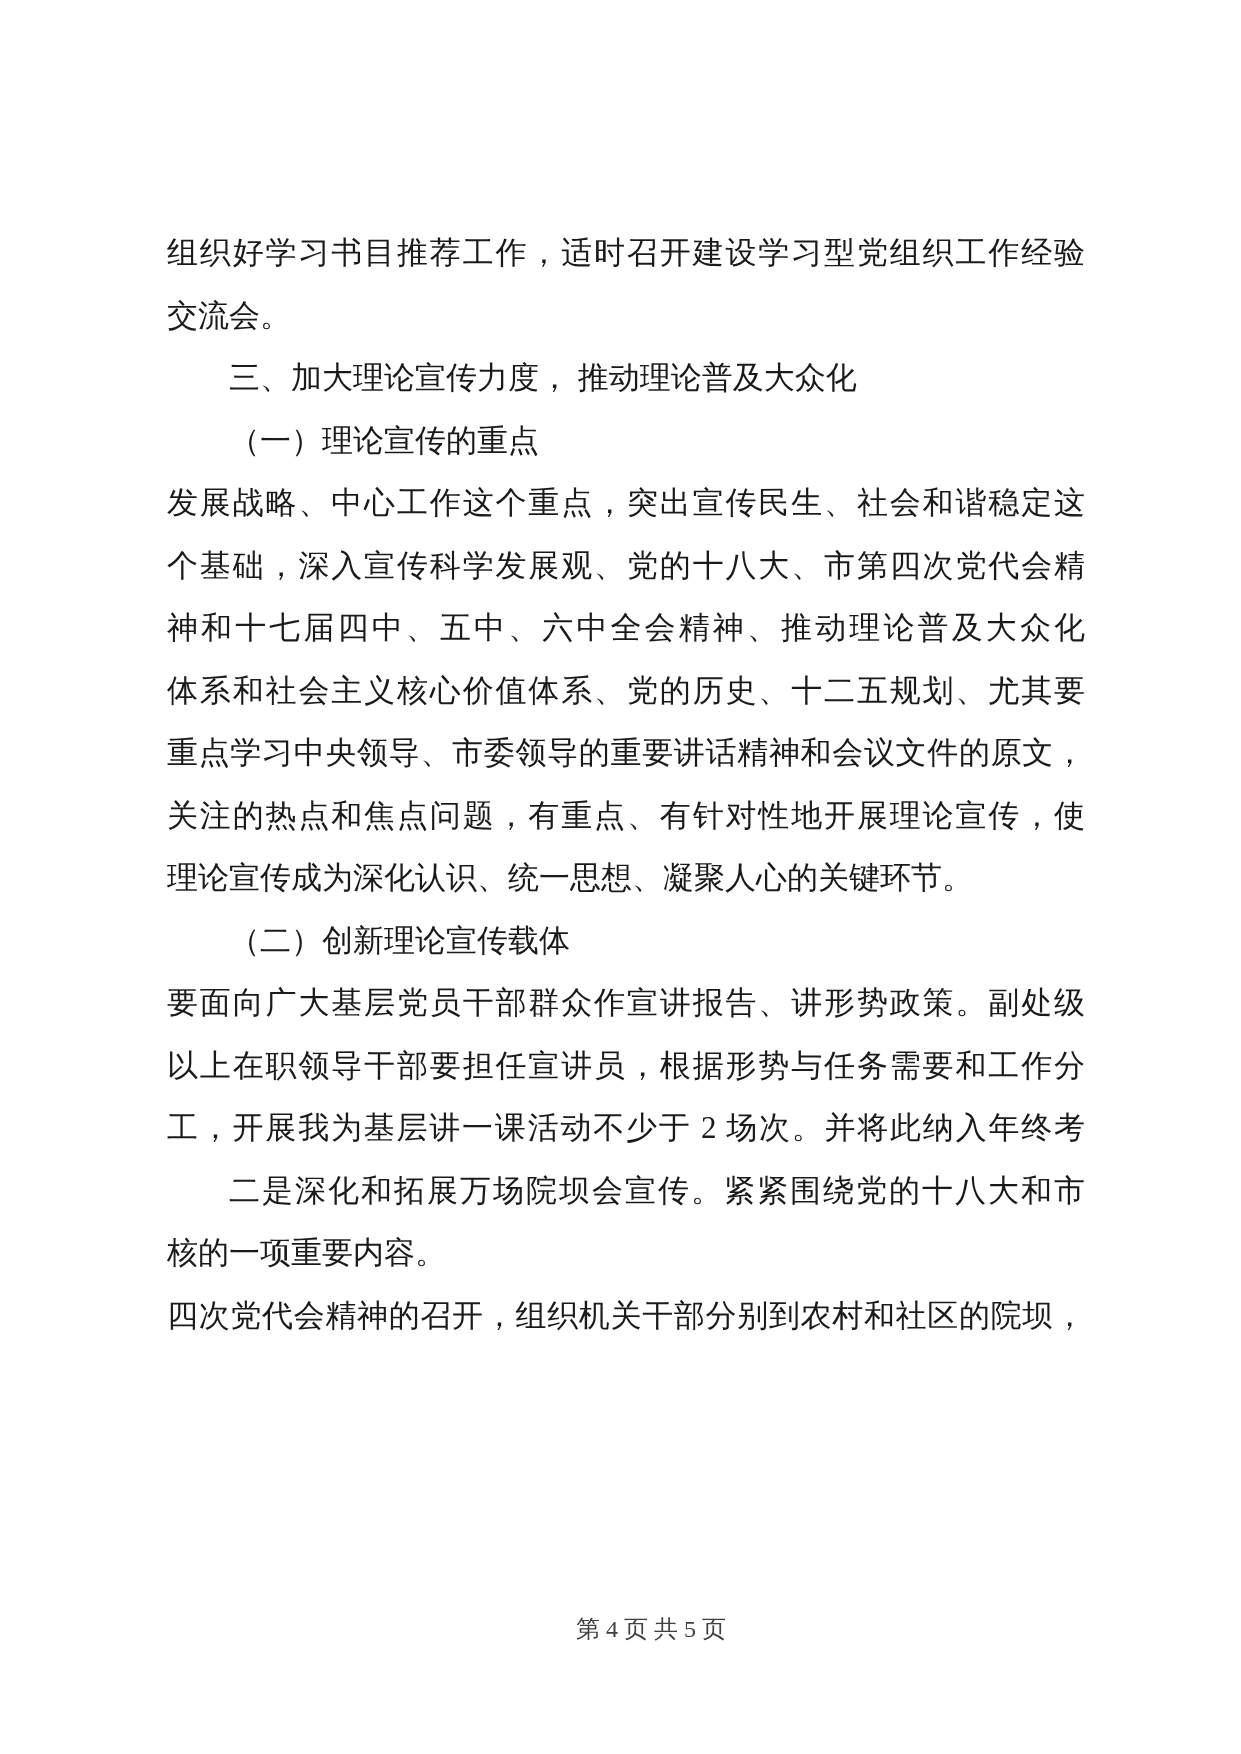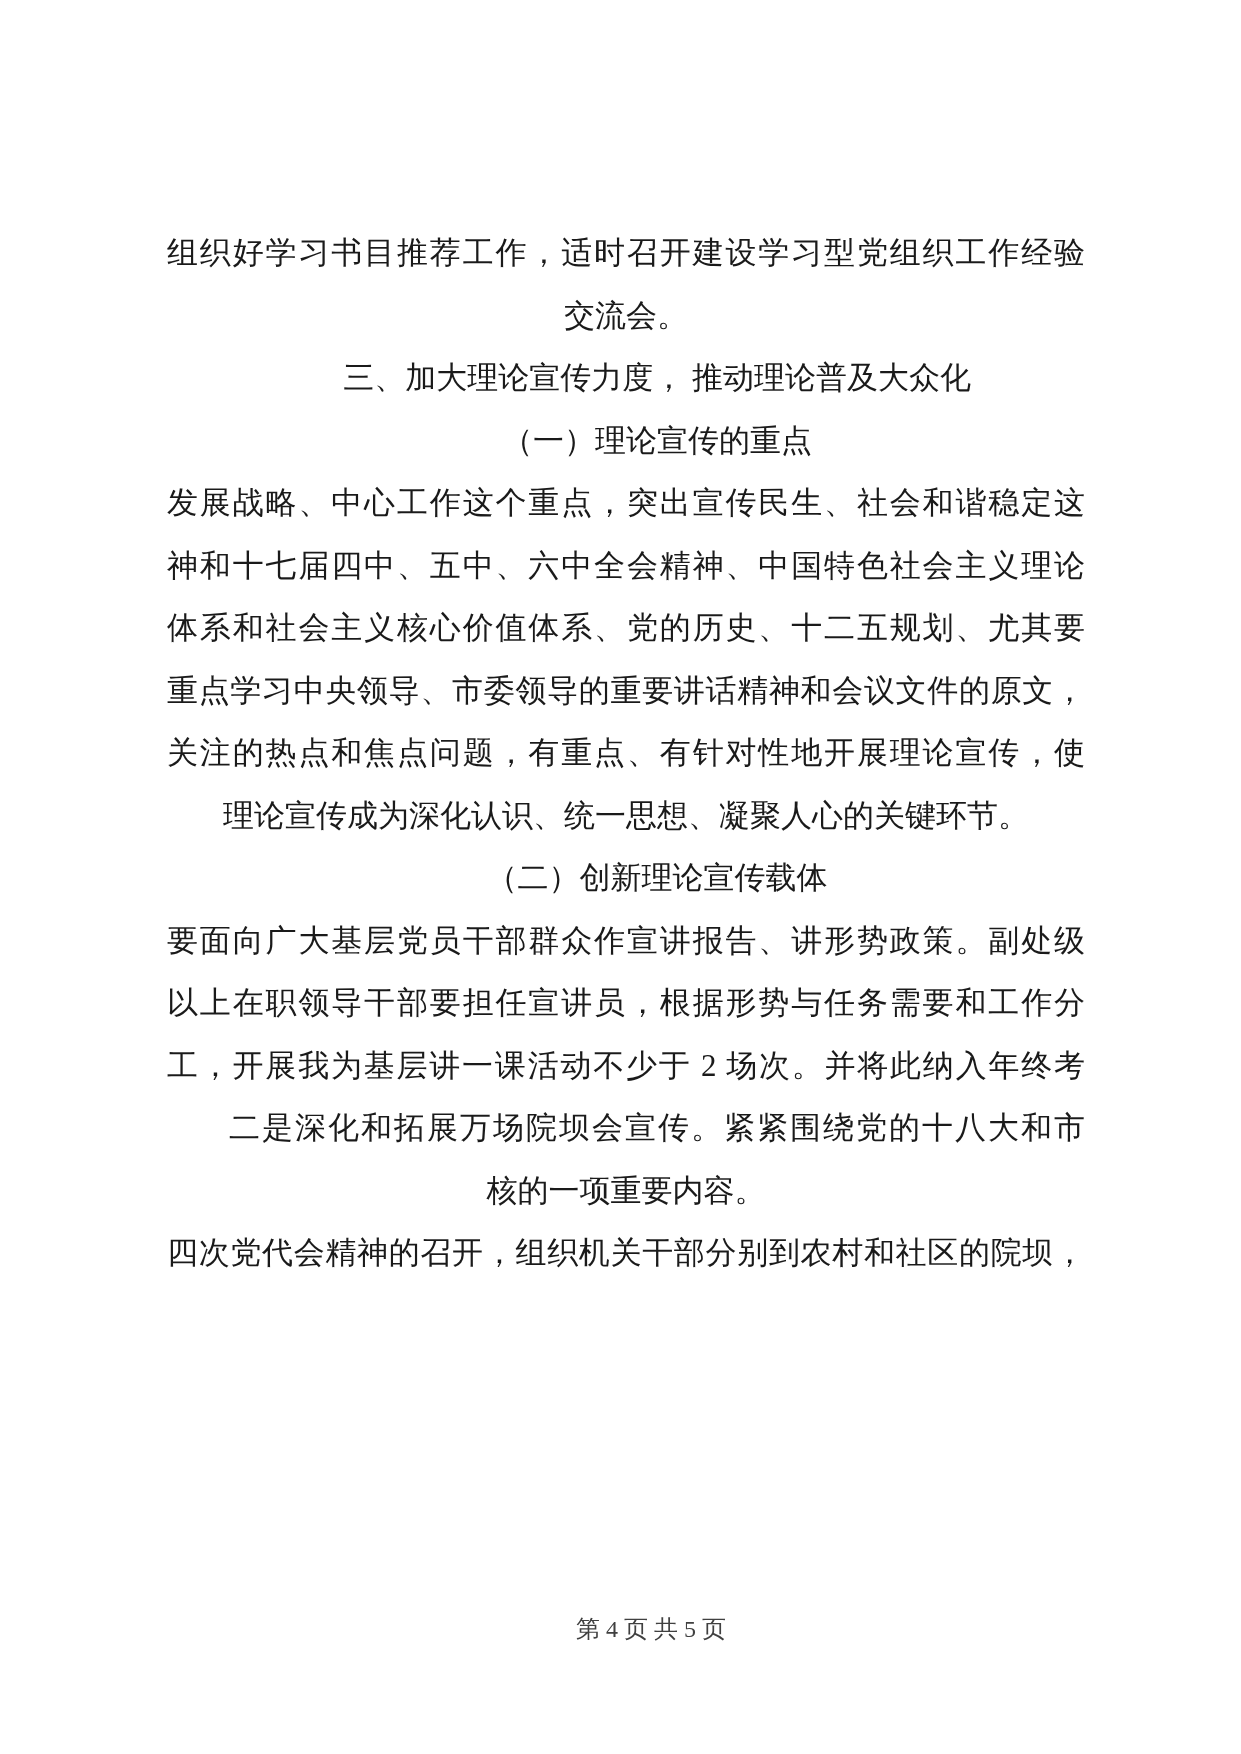--- a/index.html
+++ b/index.html
@@ -29,21 +29,21 @@
     top: 222px;
     width: 918px;
   }
   .line {
     height: 62.5px;
     line-height: 62.5px;
     font-size: 31px;
     letter-spacing: 0;
     white-space: normal;
     overflow: hidden;
-    text-align: center;
+    text-align: left;
   }
   .line.indent {
     text-indent: 62px;
   }
   .line.fill {
     text-align: justify;
     text-align-last: justify;
     text-justify: inter-character;
   }
   .footer {
@@ -61,21 +61,22 @@
 </head>
 <body>
 
 <div class="page">
   <div class="content">
       <div class="line fill">组织好学习书目推荐工作，适时召开建设学习型党组织工作经验</div>
       <div class="line">交流会。</div>
       <div class="line indent">三、加大理论宣传力度， 推动理论普及大众化</div>
       <div class="line indent">（一）理论宣传的重点</div>
       <div class="line fill">发展战略、中心工作这个重点，突出宣传民生、社会和谐稳定这</div>
-      <div class="line fill">神和十七届四中、五中、六中全会精神、中国特色社会主义理论</div>
+      <div class="line fill">个基础，深入宣传科学发展观、党的十八大、市第四次党代会精</div>
+      <div class="line fill">神和十七届四中、五中、六中全会精神、推动理论普及大众化</div>
       <div class="line fill">体系和社会主义核心价值体系、党的历史、十二五规划、尤其要</div>
       <div class="line fill">重点学习中央领导、市委领导的重要讲话精神和会议文件的原文，</div>
       <div class="line fill">关注的热点和焦点问题，有重点、有针对性地开展理论宣传，使</div>
       <div class="line">理论宣传成为深化认识、统一思想、凝聚人心的关键环节。</div>
       <div class="line indent">（二）创新理论宣传载体</div>
       <div class="line fill">要面向广大基层党员干部群众作宣讲报告、讲形势政策。副处级</div>
       <div class="line fill">以上在职领导干部要担任宣讲员，根据形势与任务需要和工作分</div>
       <div class="line fill">工，开展我为基层讲一课活动不少于 2 场次。并将此纳入年终考</div>
       <div class="line indent fill">二是深化和拓展万场院坝会宣传。紧紧围绕党的十八大和市</div>
       <div class="line">核的一项重要内容。</div>

